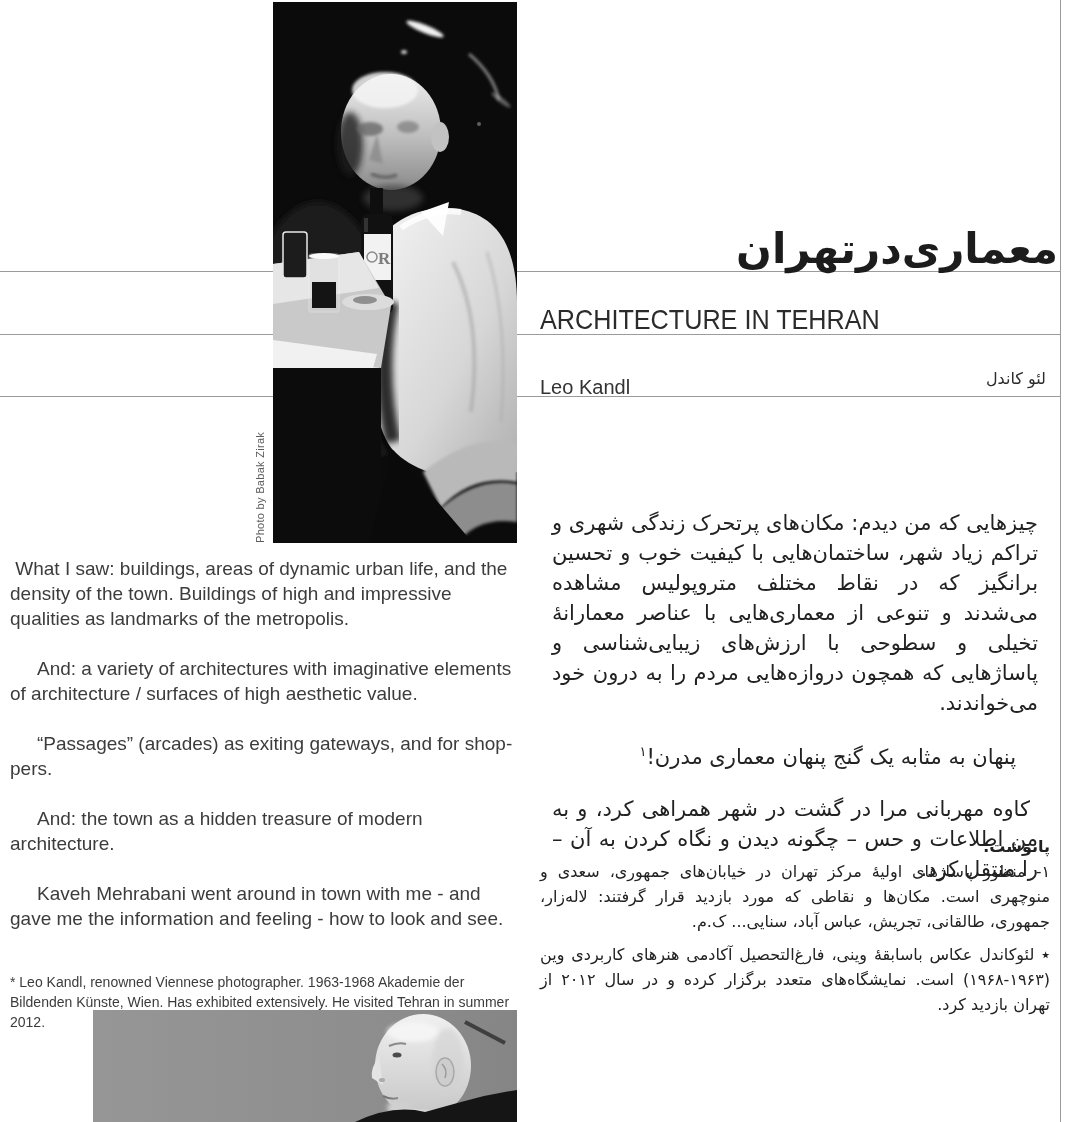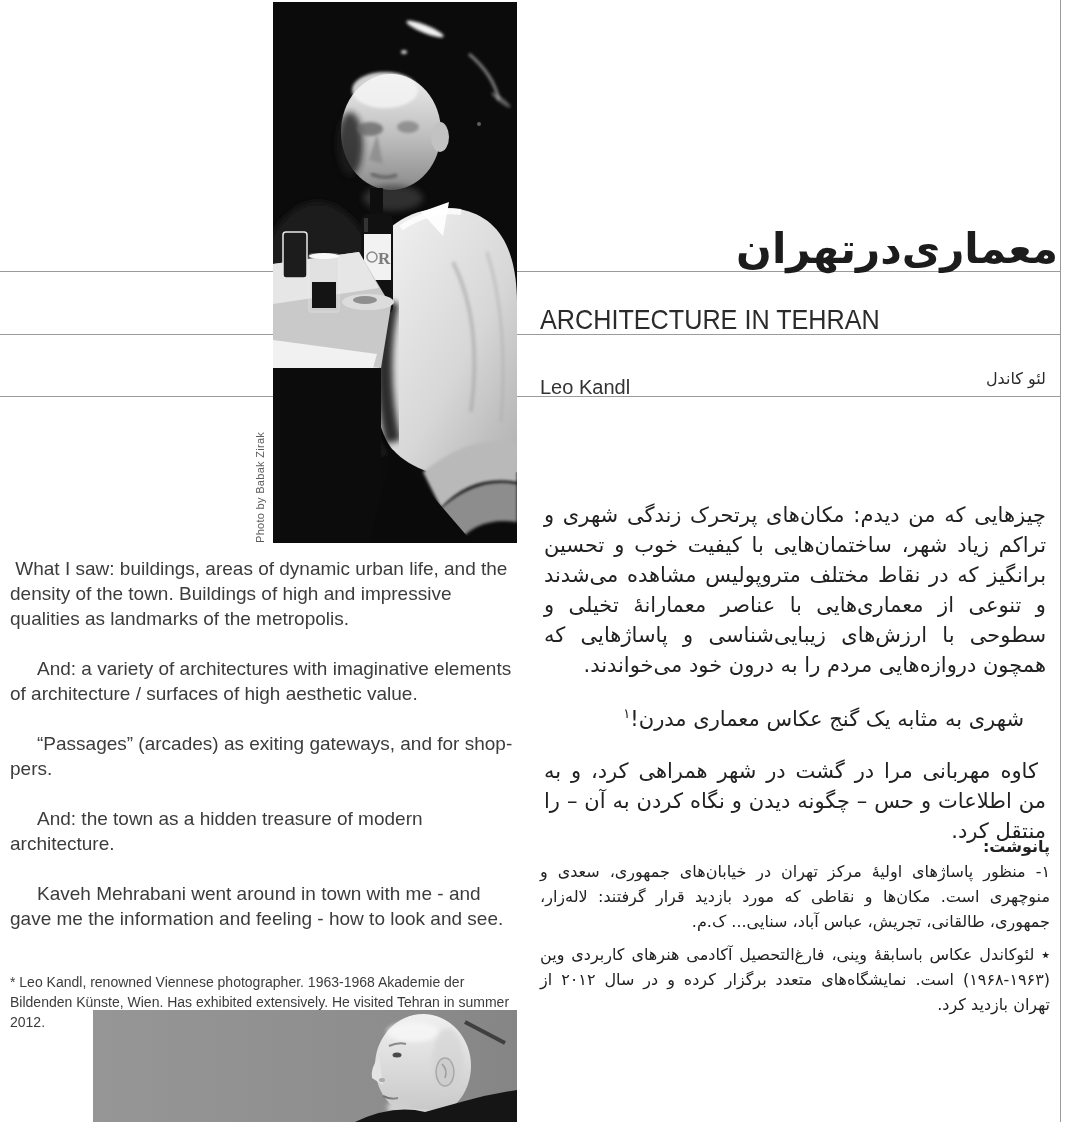--- a/index.html
+++ b/index.html
@@ -57,21 +57,21 @@
     font-size:14px;line-height:20px;color:#3c3c3c;margin-top:28px;
   }
 
   
   .fa-col{
     position:absolute;left:540px;top:496px;width:510px;
     font-family:"DejaVu Sans", sans-serif;
     direction:rtl;text-align:justify;
     font-size:21px;line-height:30px;color:#222;
   }
-  .fa-col p{margin:4px;}
+  .fa-col p{margin:12px;}
   .fa-col .fa-p2{margin-top:24px;text-align:right;text-indent:22px;}
   .fa-col .fa-p3{margin-top:22px;text-indent:8px;}
   .fa-col sup{font-size:13px;line-height:0;}
   .fa-notes{
     position:absolute;left:540px;top:834px;width:510px;
     font-family:"DejaVu Sans", sans-serif;
     direction:rtl;text-align:justify;
     font-size:16px;line-height:25px;color:#222;
   }
   .fa-notes .fa-notes-title{font-weight:bold;margin:0;text-align:right;}
@@ -175,21 +175,21 @@
     <p class="first"> What I saw: buildings, areas of dynamic urban life, and the density of the town. Buildings of high and impressive qualities as landmarks of the metropolis.</p>
     <p>And: a variety of architectures with imaginative elements of architecture / surfaces of high aesthetic value.</p>
     <p>“Passages” (arcades) as exiting gateways, and for shop-pers.</p>
     <p>And: the town as a hidden treasure of modern architecture.</p>
     <p>Kaveh Mehrabani went around in town with me - and gave me the information and feeling - how to look and see.</p>
   </div>
   <div class="en-footnote">* Leo Kandl,  renowned Viennese photographer. 1963-1968 Akademie der Bildenden Künste, Wien. Has exhibited extensively. He visited Tehran in summer 2012.</div>
 
   <div class="fa-col">
     <p class="fa-p1">چیزهایی که من دیدم: مکان‌های پرتحرک زندگی شهری و تراکم زیاد شهر، ساختمان‌هایی با کیفیت خوب و تحسین برانگیز که در نقاط مختلف متروپولیس مشاهده می‌شدند و تنوعی از معماری‌هایی با عناصر معمارانهٔ تخیلی و سطوحی با ارزش‌های زیبایی‌شناسی و پاساژهایی که همچون دروازه‌هایی مردم را به درون خود می‌خواندند.</p>
-    <p class="fa-p2"><span>شهری به مثابه یک گنج عکاس معماری مدرن!</span><sup>۱</sup></p>
+    <p class="fa-p2"><span>پنهان به مثابه یک گنج پنهان معماری مدرن!</span><sup>۱</sup></p>
     <p class="fa-p3">کاوه مهربانی مرا در گشت در شهر همراهی کرد، و به من اطلاعات و حس – چگونه دیدن و نگاه کردن به آن – را منتقل کرد.</p>
   </div>
 
   <div class="fa-notes">
     <p class="fa-notes-title">پانوشت:</p>
     <p class="fa-note-1">۱- منظور پاساژهای اولیهٔ مرکز تهران در خیابان‌های جمهوری، سعدی و منوچهری است. مکان‌ها و نقاطی که مورد بازدید قرار گرفتند: لاله‌زار، جمهوری، طالقانی، تجریش، عباس آباد، سنایی... ک.م.</p>
     <p class="fa-note-star">٭ لئوکاندل عکاس باسابقهٔ وینی، فارغ‌التحصیل آکادمی هنرهای کاربردی وین (۱۹۶۳-۱۹۶۸) است. نمایشگاه‌های متعدد برگزار کرده و در سال ۲۰۱۲ از تهران بازدید کرد.</p>
   </div>
 
   <div class="photo-bottom">

